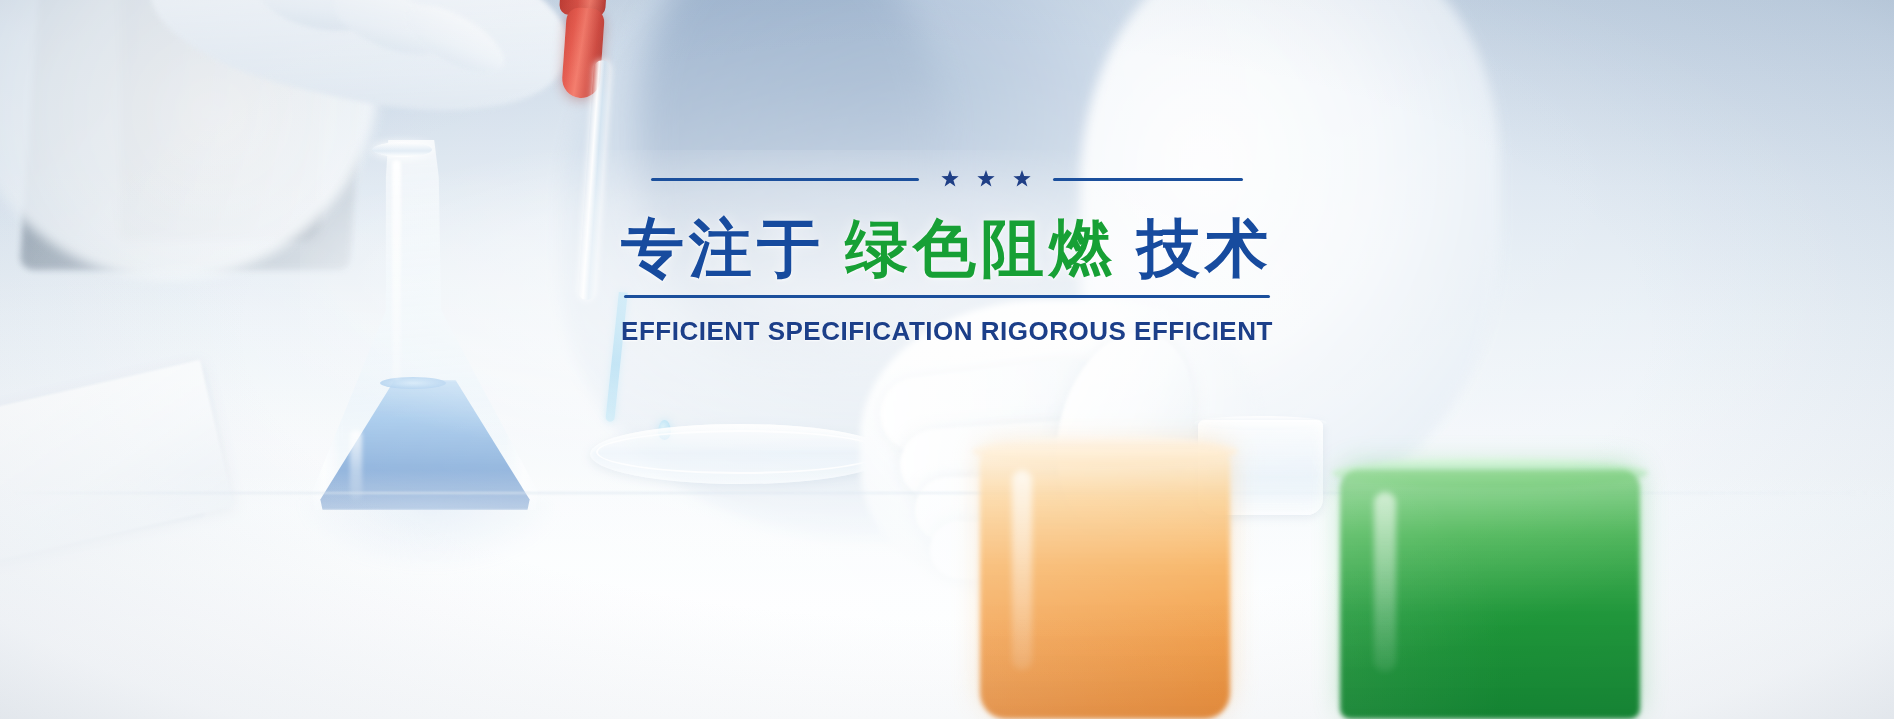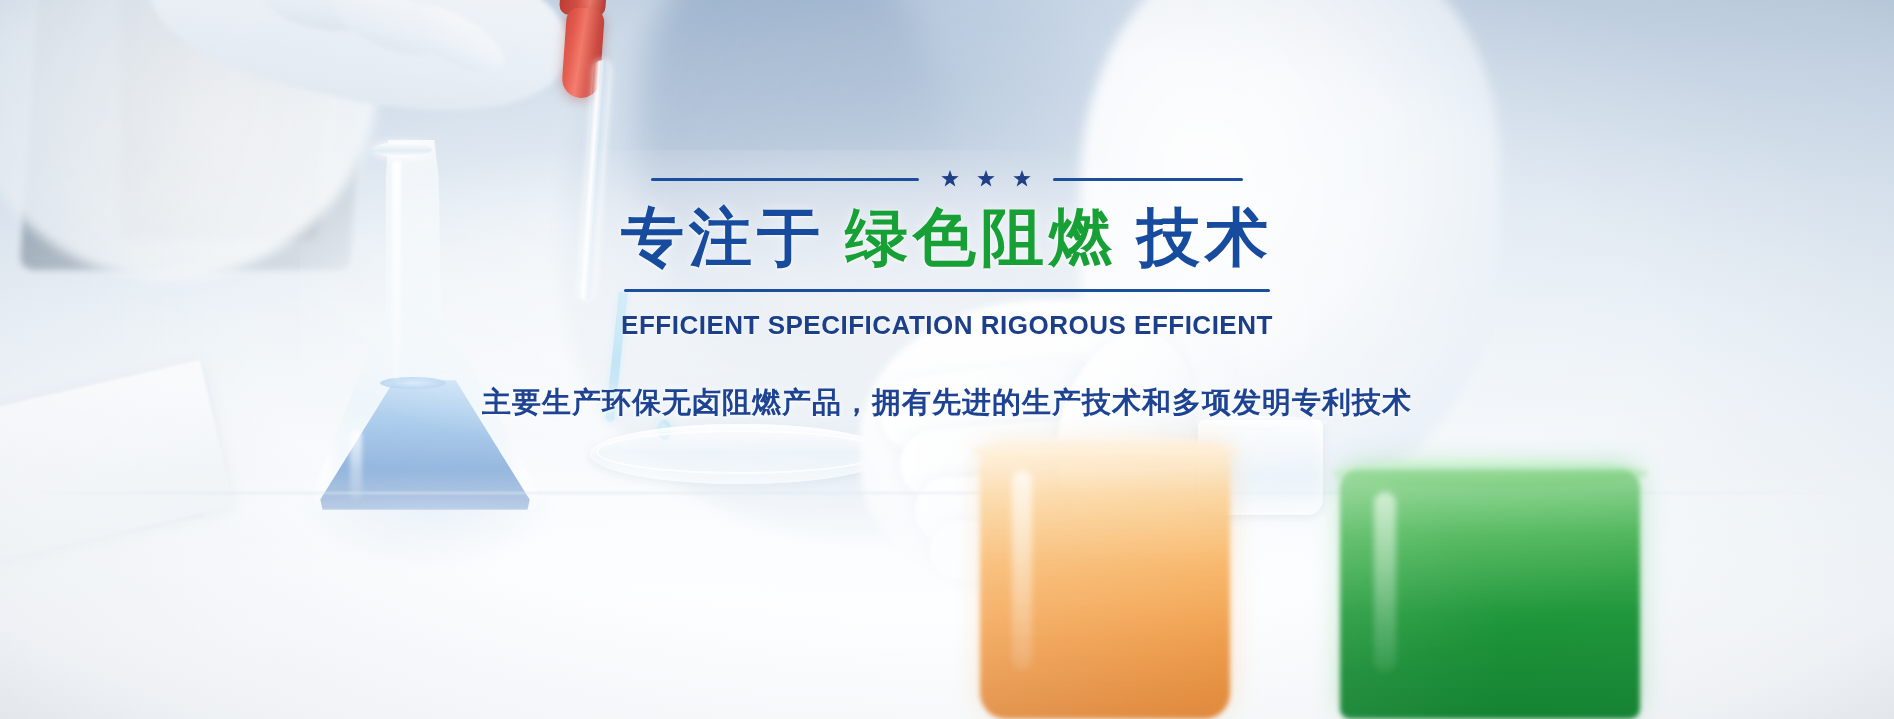--- a/index.html
+++ b/index.html
@@ -364,22 +364,22 @@
     display:flex; align-items:center; gap:18px; padding:0 22px;
   }
   .star {
     width:18px; height:18px;
     background:#1f3f86;
     clip-path:polygon(50% 0%, 62% 34%, 98% 35%, 69% 57%, 80% 92%, 50% 71%, 20% 92%, 31% 57%, 2% 35%, 38% 34%);
   }
 
   
   .headline {
-    margin-top:18px;
-    font-family:Liberation Mono, monospace;
+    margin-top:24px;
+    font-family:Liberation Serif, serif;
     font-size:63px;
     font-weight:bold;
     letter-spacing:5px;
     line-height:1.12;
     white-space:nowrap;
     text-shadow:0 1px 3px rgba(255,255,255,.85), 0 0 14px rgba(255,255,255,.55);
   }
   .hl-blue  { color:#174b9e; }
   .hl-green { color:#17a035; }
   .hl-gap   { display:inline-block; width:20px; }
@@ -493,16 +493,15 @@
       </div>
       <div class="rule rule-right"></div>
     </div>
 
     <div class="headline"><span class="hl-blue">专注于</span><span class="hl-gap"></span><span class="hl-green">绿色阻燃</span><span class="hl-gap"></span><span class="hl-blue">技术</span></div>
 
     <div class="rule-under"></div>
 
     <div class="subtitle-en">EFFICIENT SPECIFICATION RIGOROUS EFFICIENT</div>
 
-    <div class="tagline-cn">主要生产环保无卤阻燃产品，拥有先进的生产技术和多项发明专利技术</div>
 
   </div>
 </div>
 
 </body></html>

